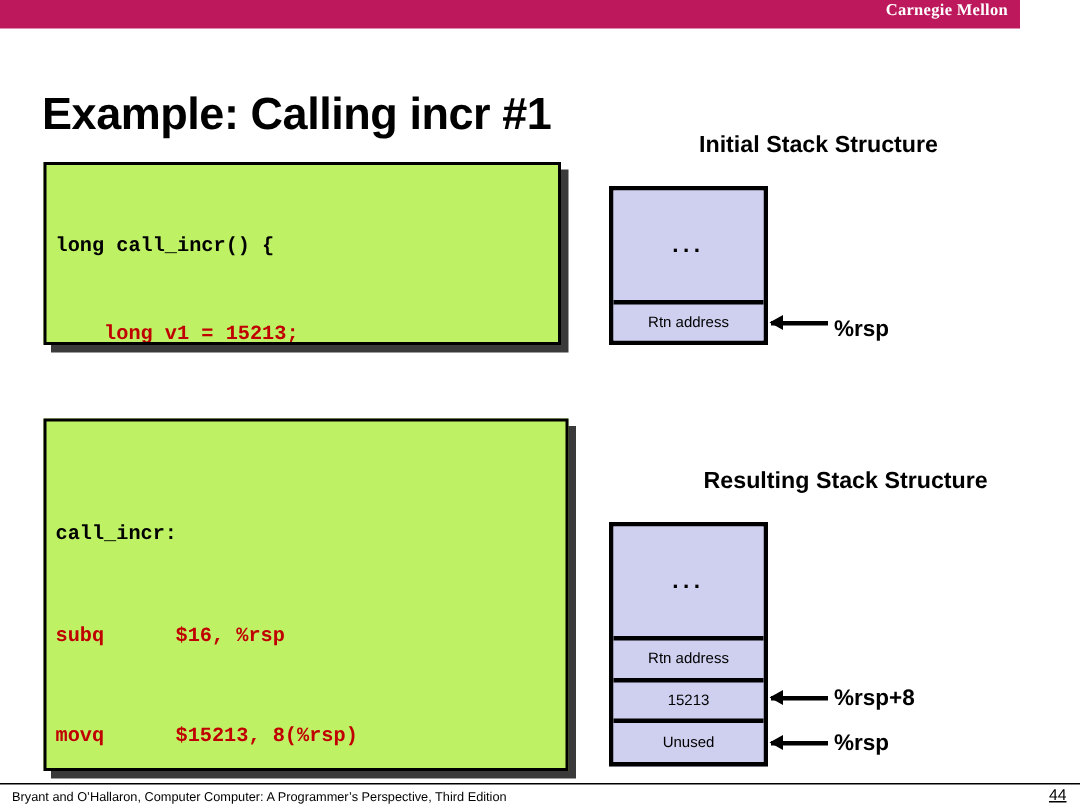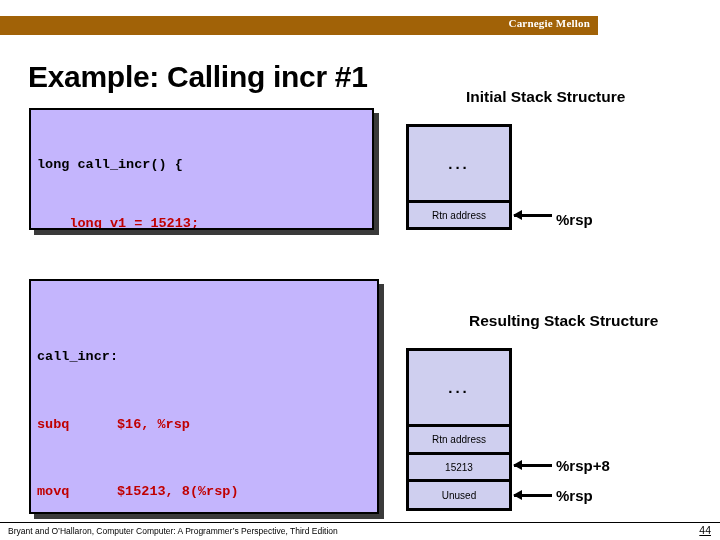--- a/index.html
+++ b/index.html
@@ -13,23 +13,22 @@
     position: relative;
     overflow: hidden;
     font-family: "Liberation Sans", sans-serif;
     -webkit-font-smoothing: none;
   }
 
   
   #banner {
     position: absolute;
     left: 0; top: 0;
-    width: 598px; height: 19px;
-    background: #a16207;
-    margin-top: 16px;
+    width: 680px; height: 19px;
+    background: #be185d;
   }
   #banner-brand {
     position: absolute;
     right: 8px; top: 1px;
     font-family: "Liberation Serif", serif;
     font-size: 11px;
     font-weight: bold;
     color: #ffffff;
     letter-spacing: 0.2px;
     white-space: nowrap;
@@ -46,21 +45,21 @@
     white-space: nowrap;
   }
 
   
   .code-shadow {
     position: absolute;
     background: #3a3a3a;
   }
   .code-box {
     position: absolute;
-    background: #c4b5fd;
+    background: #bef264;
     border: 2px solid #000000;
     box-sizing: border-box;
     font-family: "Liberation Mono", monospace;
     font-size: 13.5px;
     font-weight: bold;
     line-height: 19.5px;
     color: #000000;
     white-space: pre;
     overflow: hidden;
   }

